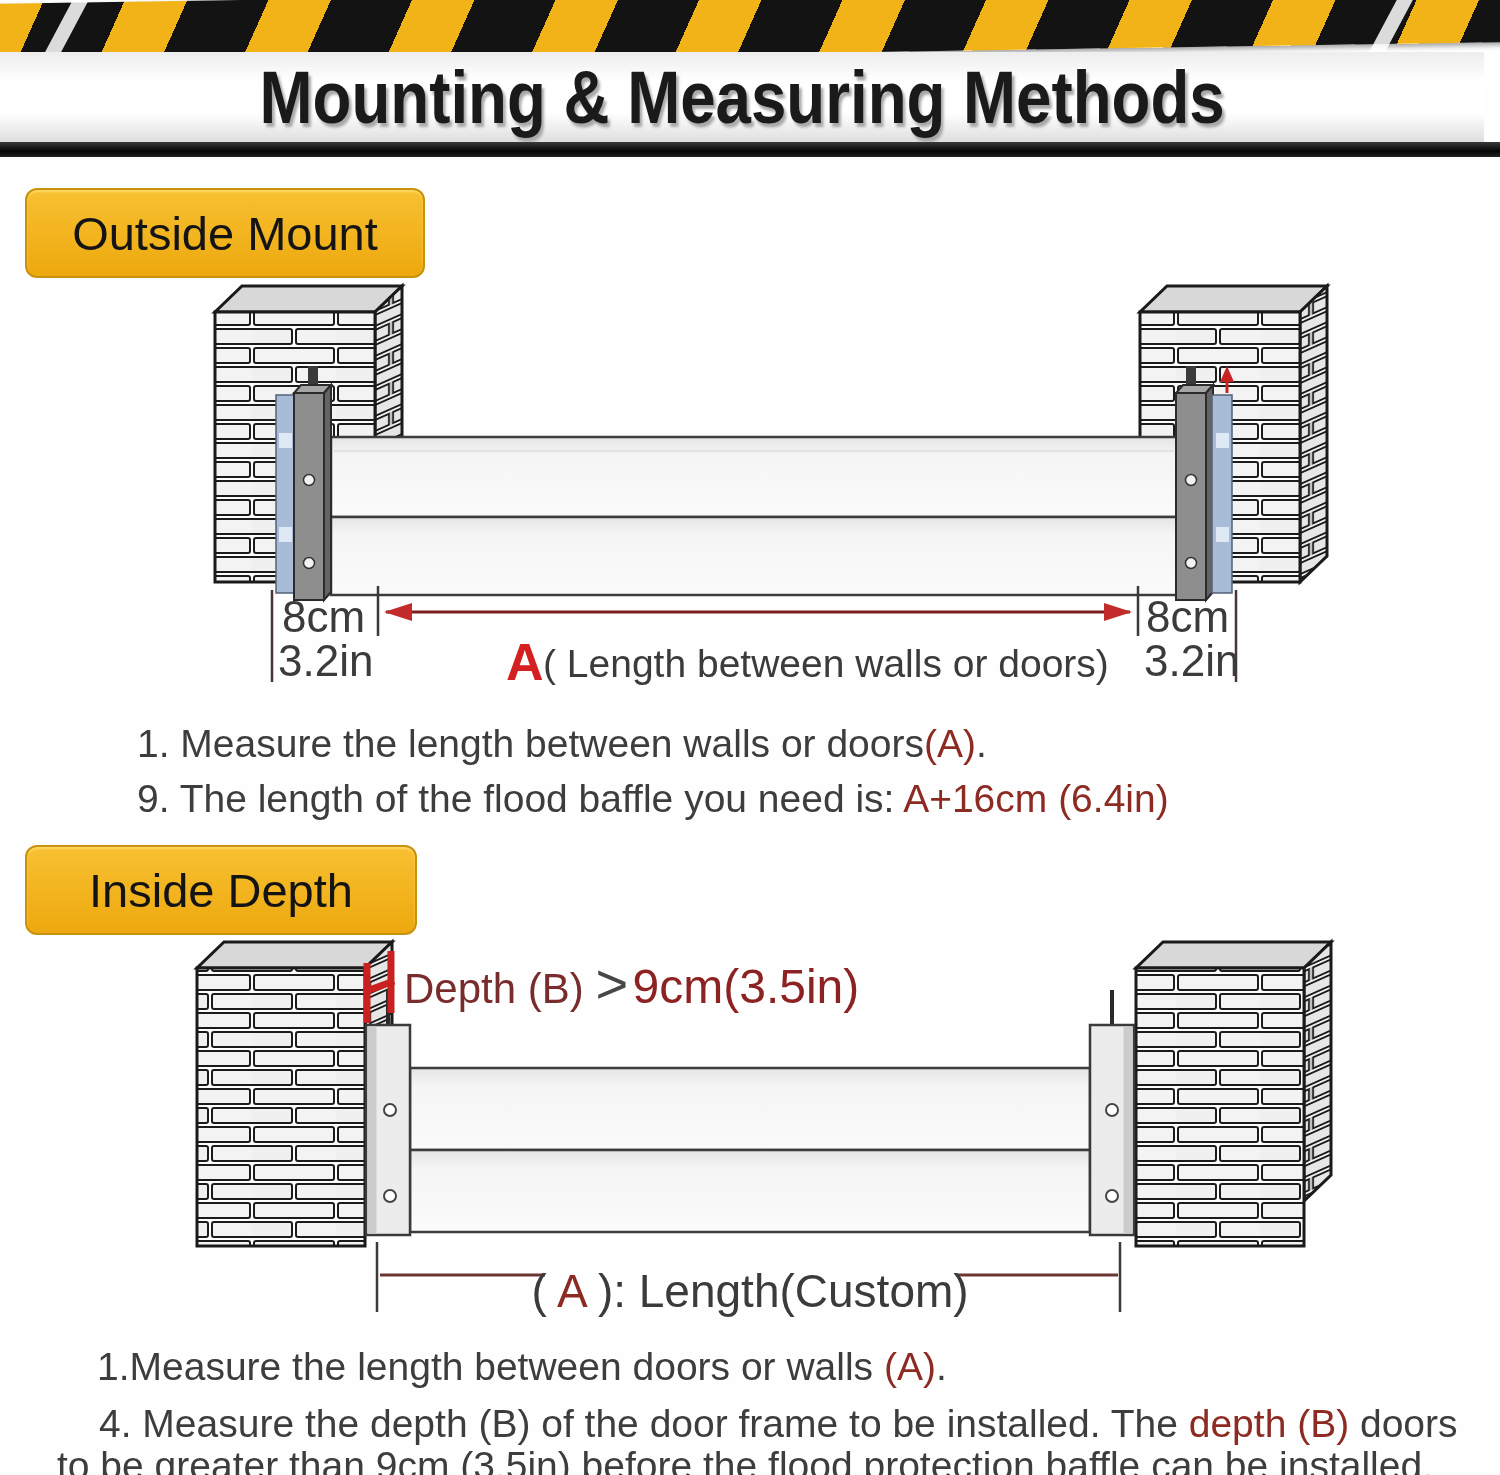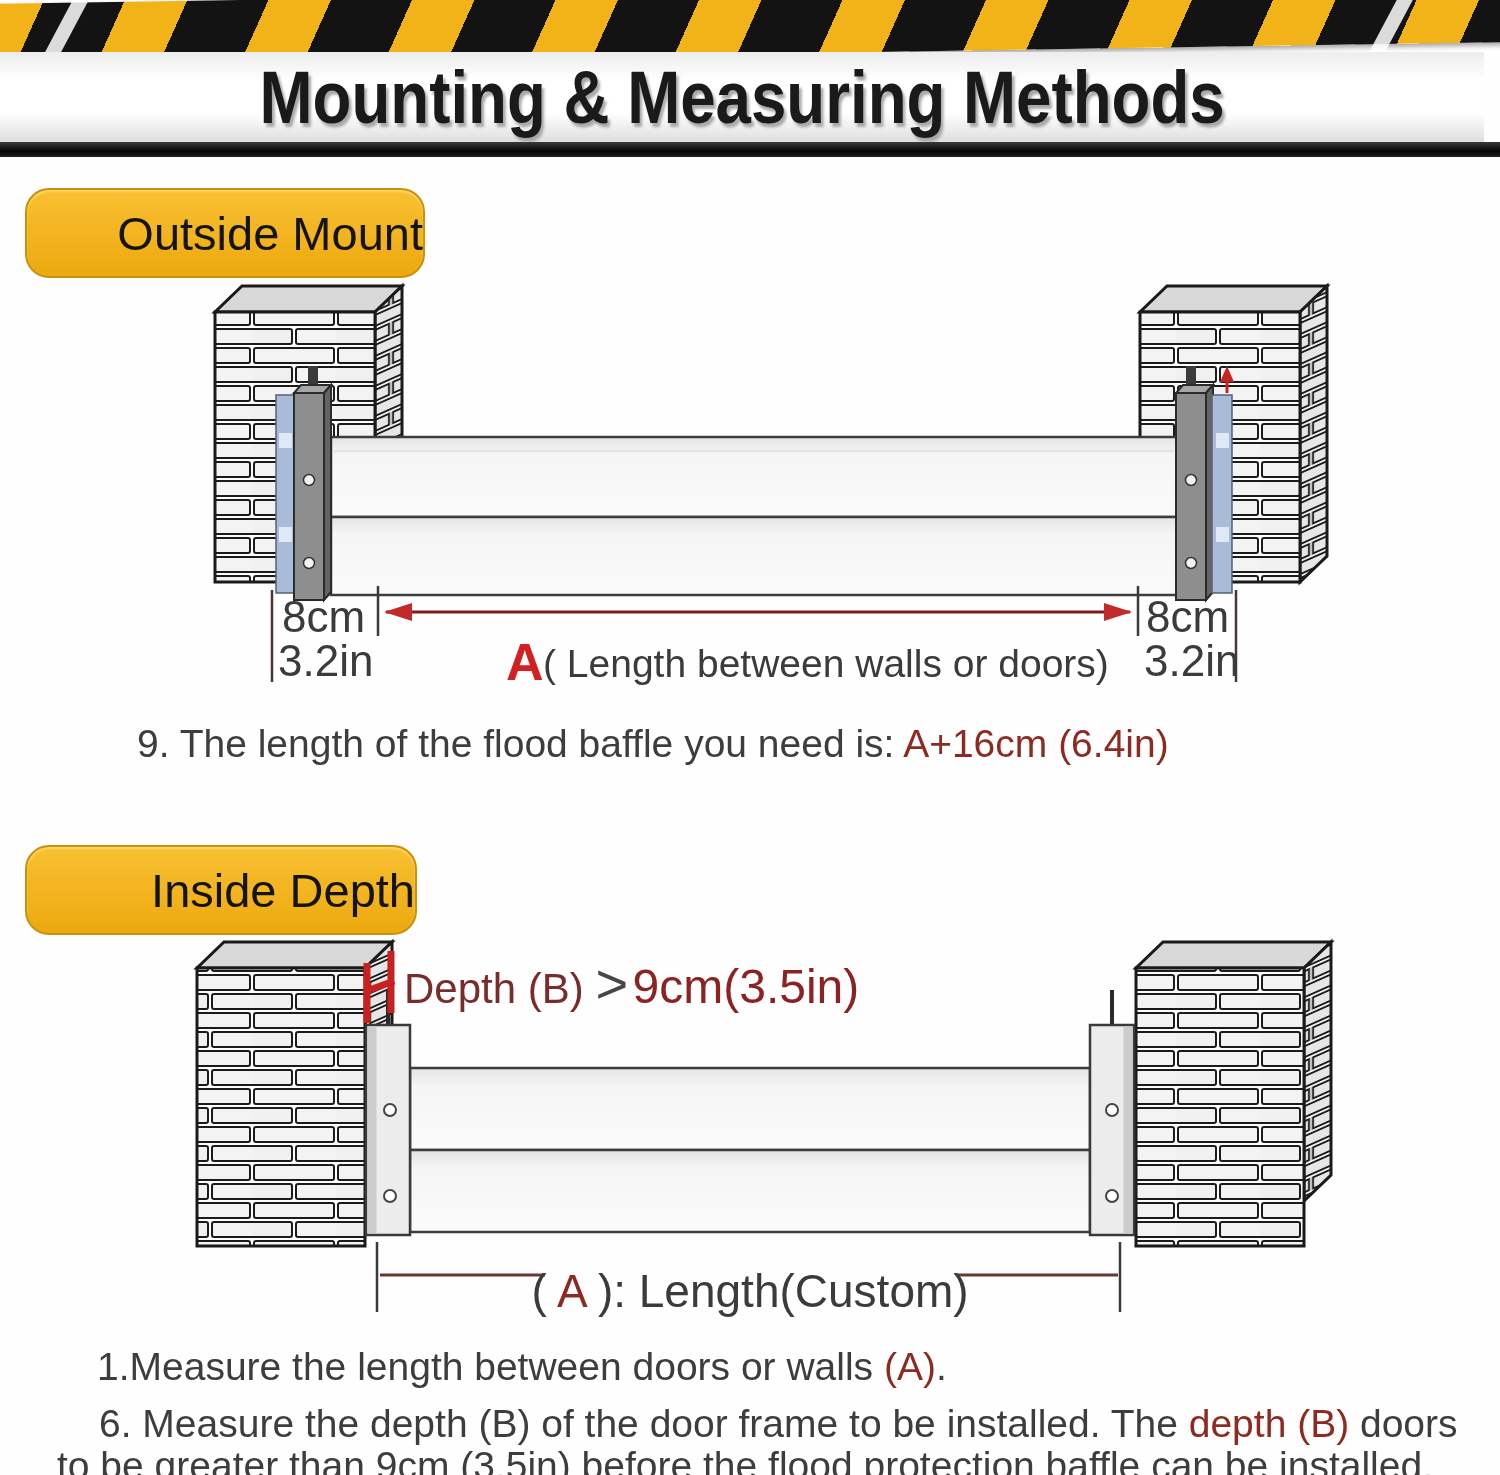--- a/index.html
+++ b/index.html
@@ -24,22 +24,22 @@
   .title {
     font-size:74px; font-weight:700; letter-spacing:0px; color:#1a1a1a; white-space:nowrap;
     transform:scaleX(.86); text-shadow:3px 4px 3px #a8a8a8, -1px -1px 0 #ffffff;
   }
   .black-bar { position:absolute; left:0; right:0; top:142px; height:15px;
     background:linear-gradient(180deg,#3a3a3a,#050505 60%,#222); }
   
   .badge {
     position:absolute; left:25px; width:400px; height:90px; box-sizing:border-box;
     background:linear-gradient(180deg,#f8c032,#eda90e);
-    border:2px solid #c9920e; border-radius:24px;
-    display:flex; align-items:center; justify-content:flex-end;
+    border:2px solid #c9920e; border-radius:12px;
+    display:flex; align-items:center; justify-content:center;
     font-size:47px; color:#141414; box-shadow:inset 0 2px 2px #ffd863;
   }
   .badge-outside { top:188px; }
   .badge-inside  { top:845px; width:392px; }
   
   .diagram { position:absolute; left:0; }
   #svg1 { top:270px; }
   #svg2 { top:935px; }
   svg text { font-family:"Liberation Sans", sans-serif; }
   
@@ -151,20 +151,21 @@
       <text x="282" y="362" font-size="44" fill="#3b3b3b">8cm</text>
       <text x="278" y="406" font-size="44" fill="#3b3b3b">3.2in</text>
       <text x="1146" y="362" font-size="44" fill="#3b3b3b">8cm</text>
       <text x="1144" y="406" font-size="44" fill="#3b3b3b">3.2in</text>
       <text x="506" y="410" font-size="52" font-weight="800" fill="#d42020">A</text>
       <text x="543" y="407" font-size="39" fill="#3b3b3b">( Length between walls or doors)</text>
     </g>
   </svg>
 
   <div class="steps steps-outside">
+    <div><span>1. Measure the length between walls or doors</span><span class="em">(A)</span><span>.</span></div>
     <div><span>9. The length of the flood baffle you need is: </span><span class="em">A+16cm (6.4in)</span><span></span></div>
   </div>
 
   <div class="badge badge-inside">
     <span>Inside Depth</span>
   </div>
 
   <svg id="svg2" class="diagram" width="1500" height="400" viewBox="0 0 1500 400">
 
     <g>
@@ -221,17 +222,17 @@
       <text x="750" y="372" text-anchor="middle" font-size="46">
         <tspan fill="#3b3b3b">(</tspan>
         <tspan fill="#8d2a22">A</tspan>
         <tspan fill="#3b3b3b">): Length(Custom)</tspan>
       </text>
     </g>
   </svg>
 
   <div class="steps steps-inside">
     <div class="l1"><span>1.Measure the length between doors or walls </span><span class="em">(A)</span><span>.</span></div>
-    <div class="l2"><span>6. Measure the depth (B) of the door frame to be installed. The </span><span class="em">depth (B)</span><span> doors</span></div>
+    <div class="l2"><span>4. Measure the depth (B) of the door frame to be installed. The </span><span class="em">depth (B)</span><span> doors</span></div>
     <div class="l3">to be greater than 9cm (3.5in) before the flood protection baffle can be installed.</div>
   </div>
 
 </div>
 
 </body></html>

